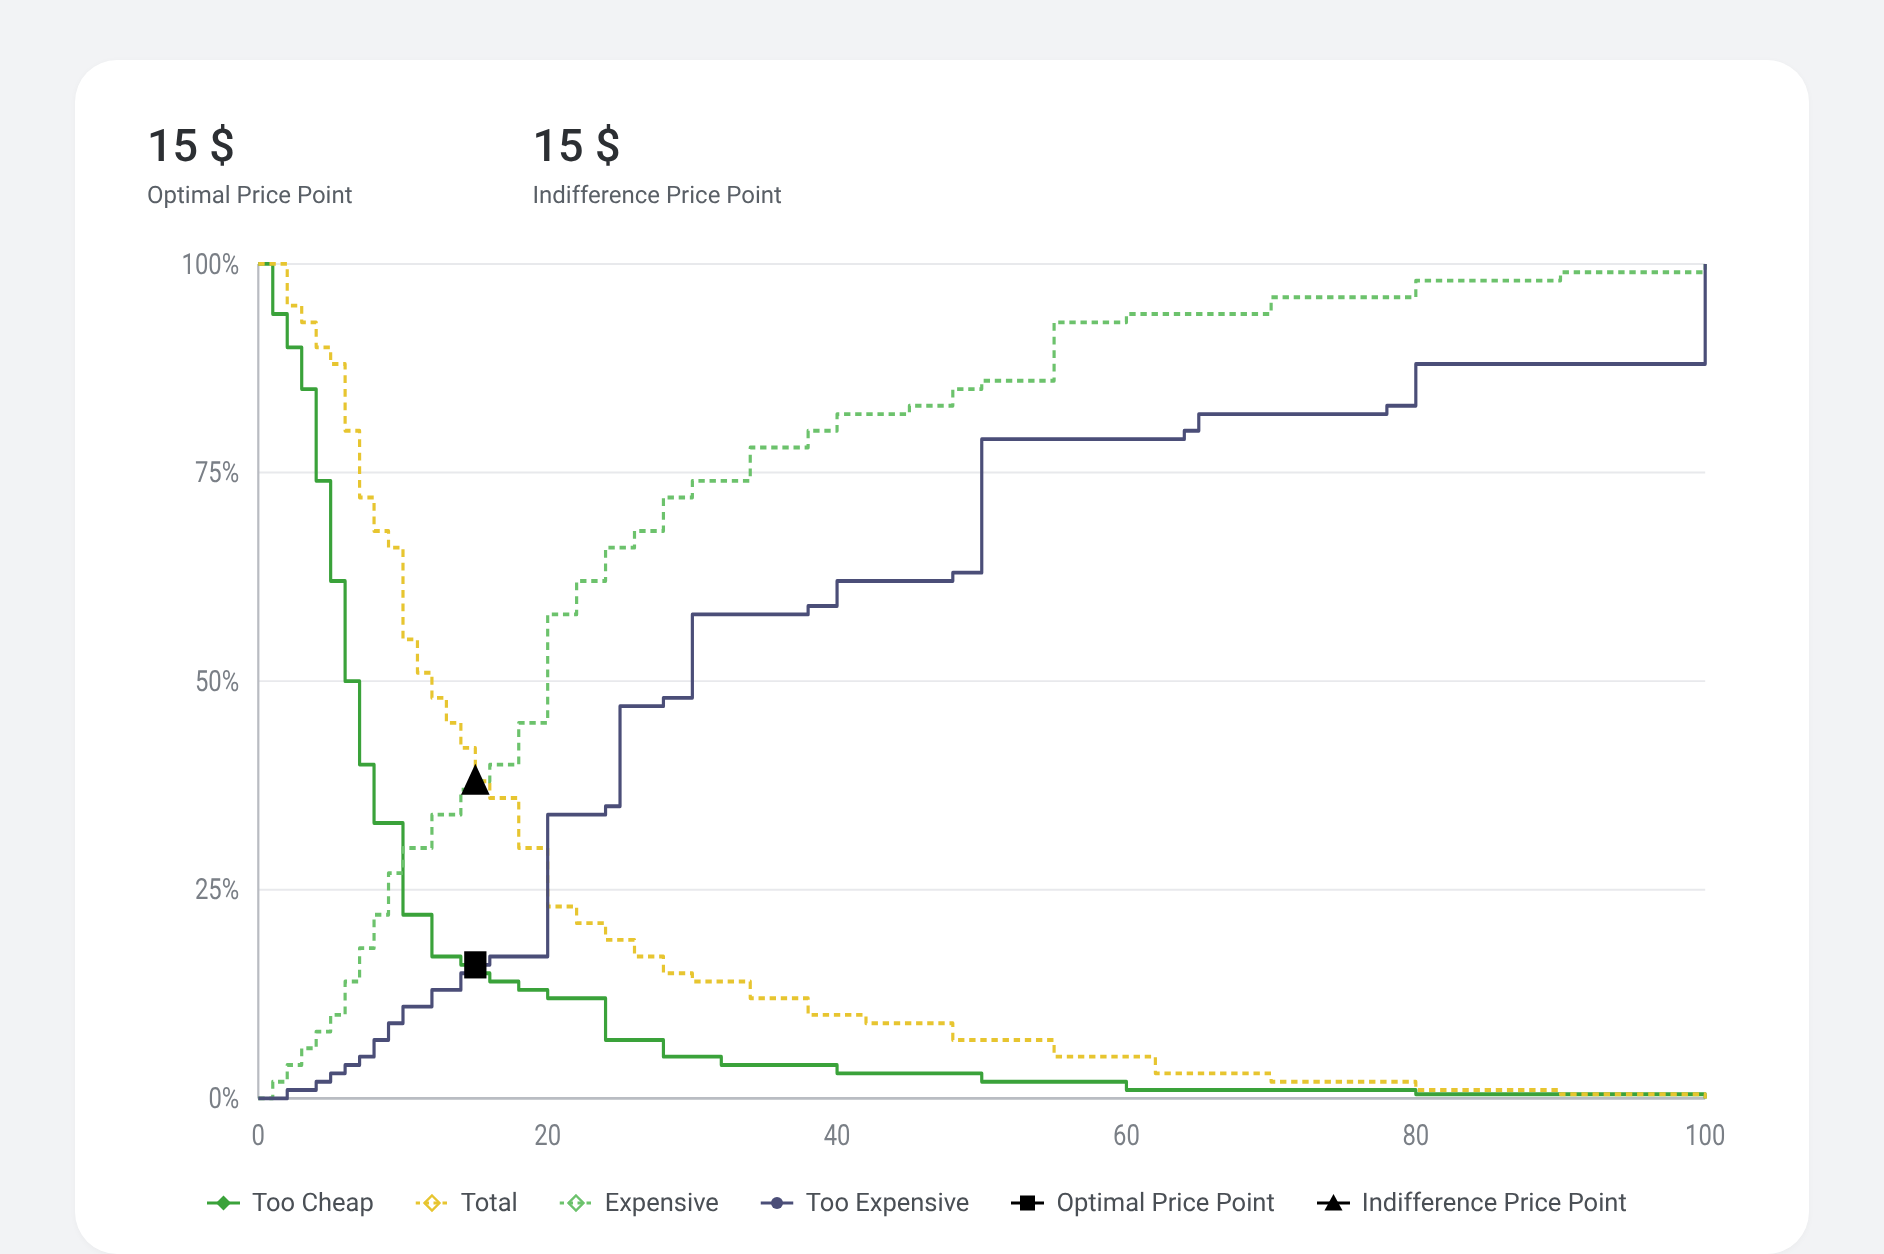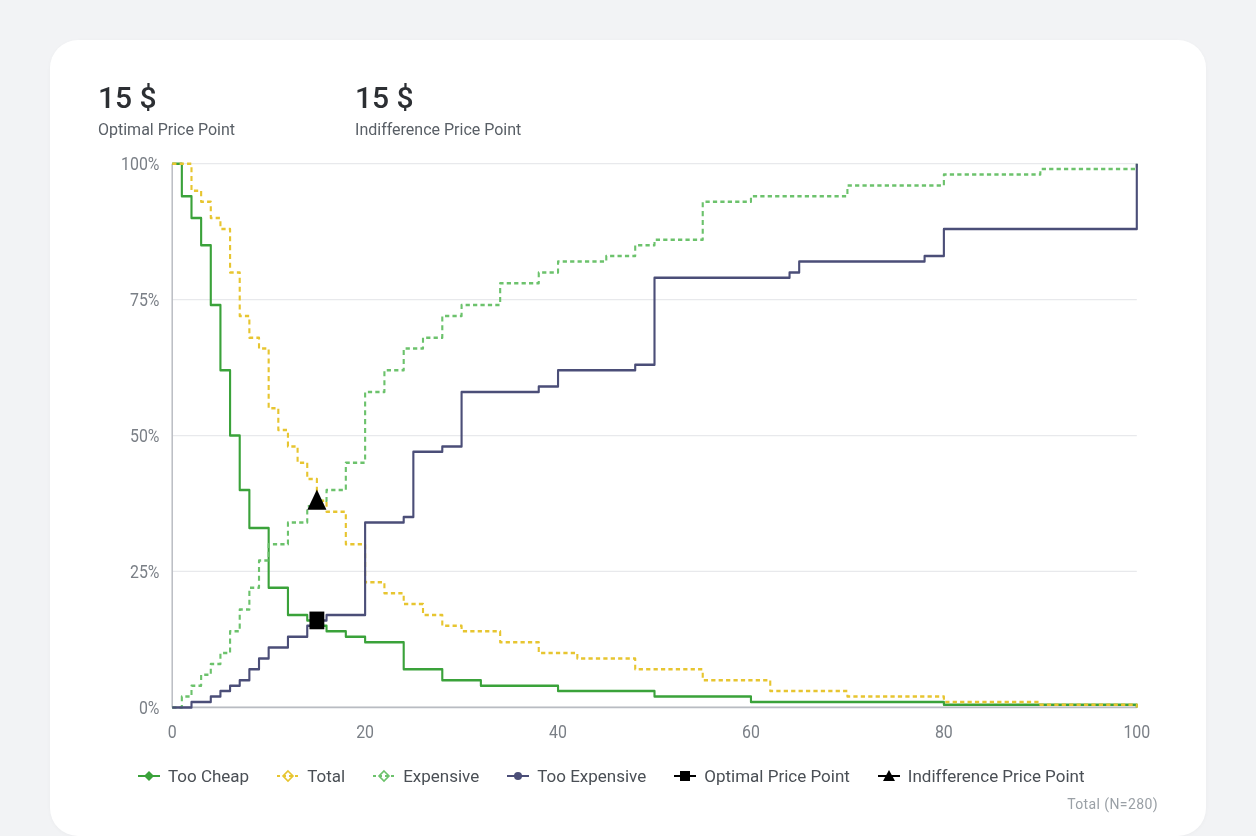--- a/index.html
+++ b/index.html
@@ -29,21 +29,21 @@
     box-sizing: border-box;
     padding: 40px 48px 24px 48px;
     position: relative;
     box-shadow: 0 1px 4px rgba(0,0,0,0.03);
     display: flex;
     flex-direction: column;
   }
   .metrics {
     display: flex;
     gap: 120px;
-    margin-bottom: 12px;
+    margin-bottom: 24px;
   }
   .metric-value {
     font-size: 30px;
     font-weight: 500;
     color: #2c2f33;
     line-height: 1.2;
   }
   .metric-label {
     font-size: 16px;
     color: #595f66;
@@ -185,17 +185,16 @@
           <span class="legend-swatch">
             <svg width="22" height="14">
                 <line x1="0" y1="7" x2="22" y2="7" stroke="#000" stroke-width="2"></line>
                 <polygon points="11,1 17,12 5,12" fill="#000"></polygon>
               </svg>
           </span>
           <span>Indifference Price Point</span>
         </div>
       </div>
 
-      <div class="footer-note">Total (N=280)</div>
     </div>
 
   </div>
 </div>
 
 </body></html>

